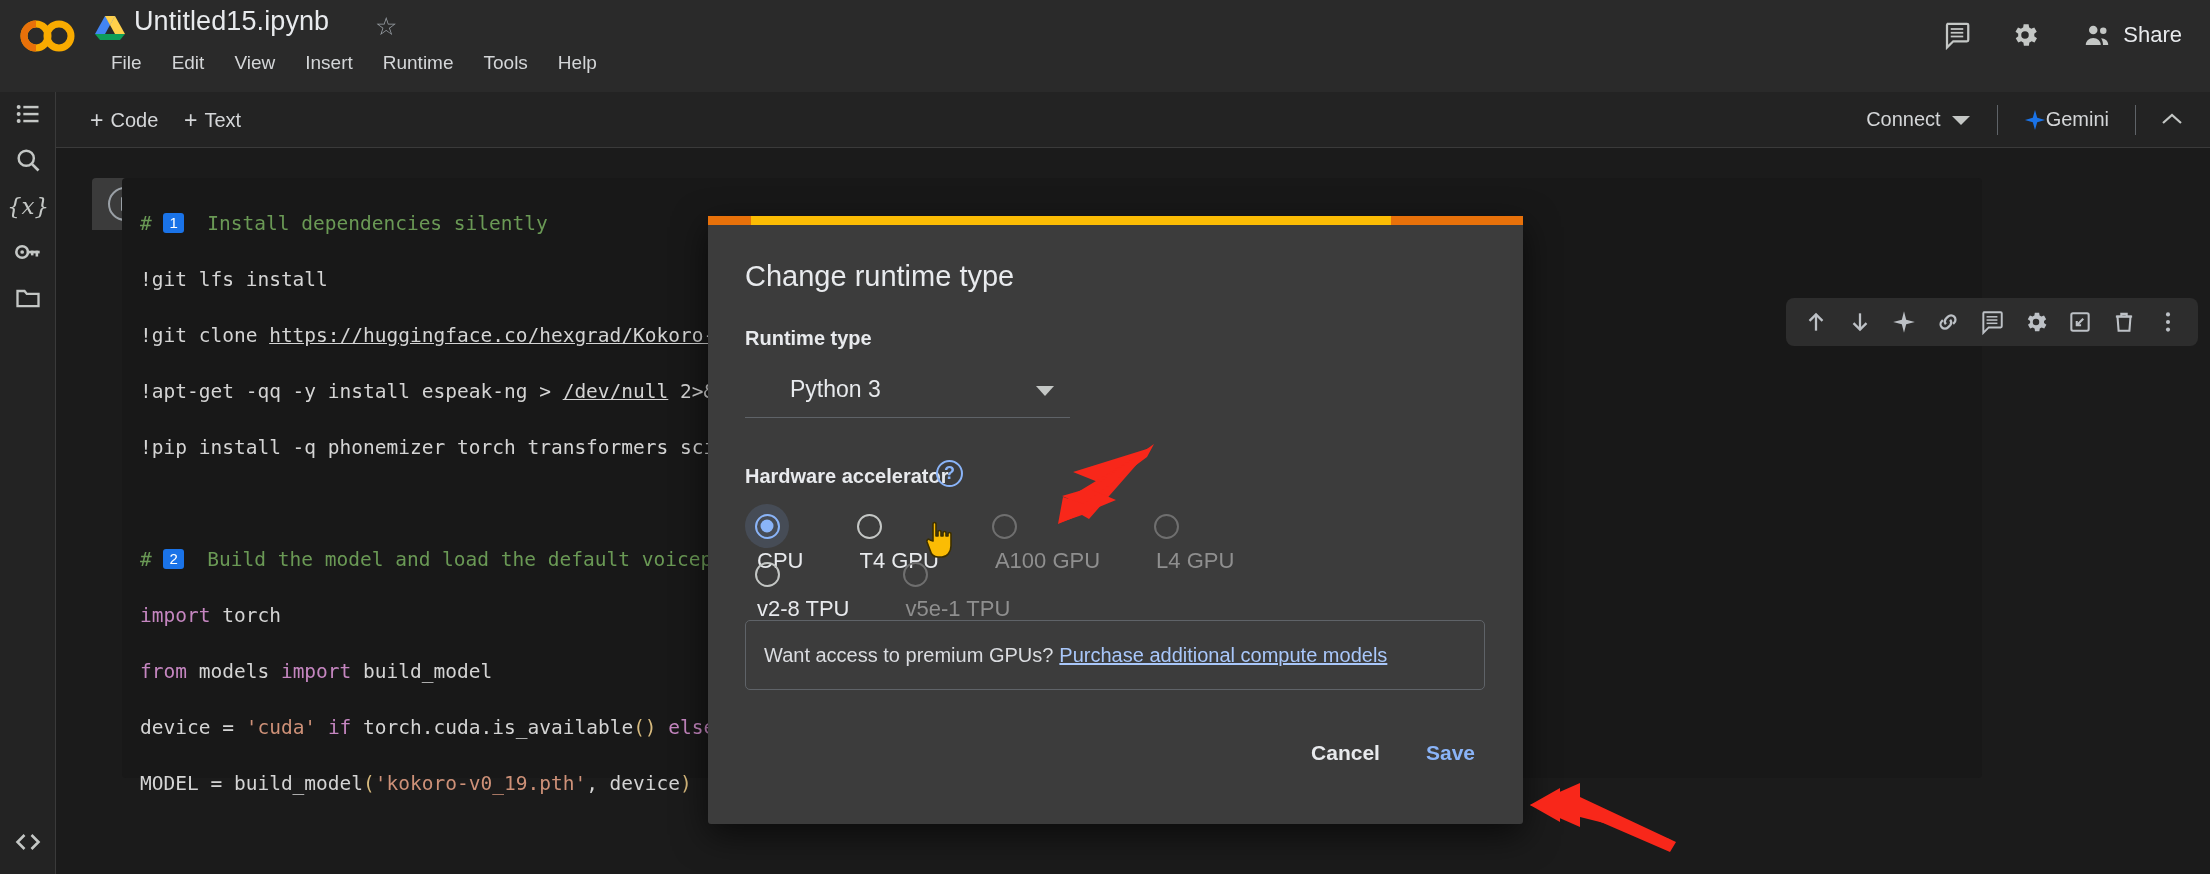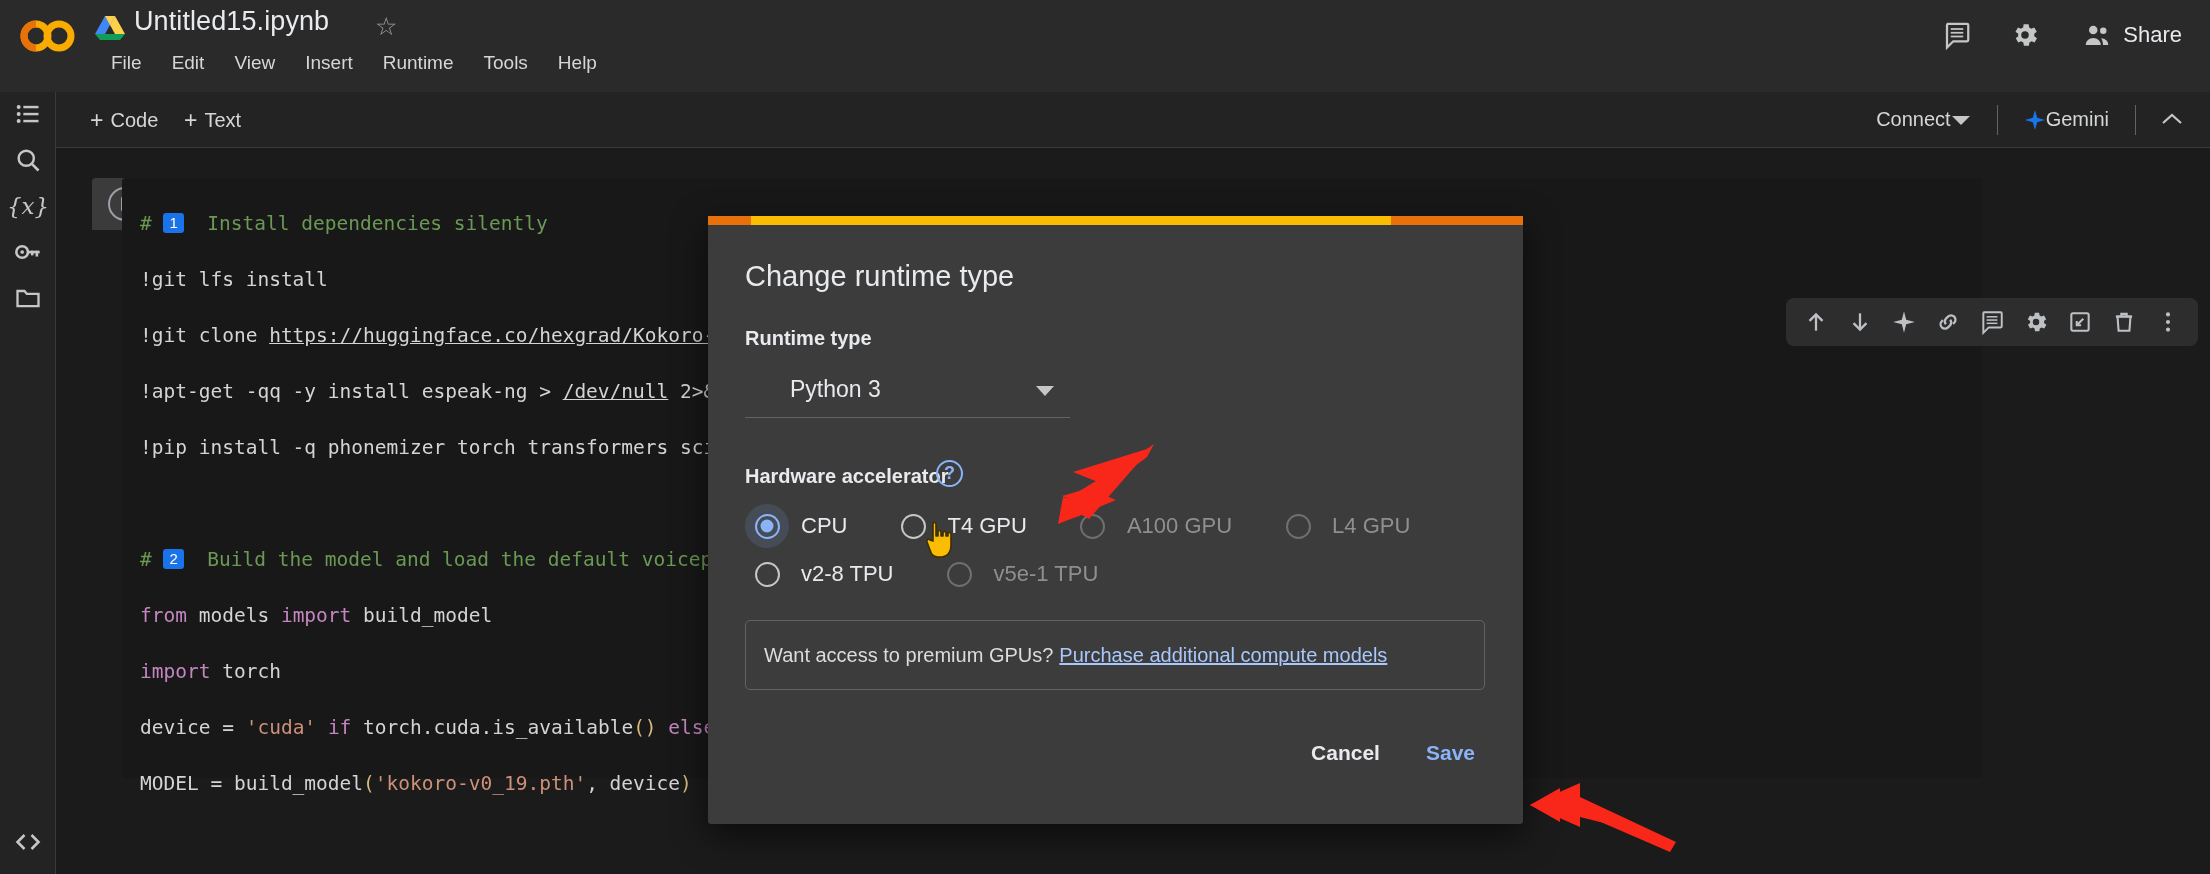--- a/index.html
+++ b/index.html
@@ -49,21 +49,21 @@
   }
   .addbtn {
     position: absolute; top: 14px; display: flex; align-items: center; gap: 7px;
     font-size: 20px; color: #d4d6d8; cursor: pointer; padding: 3px 8px; border-radius: 4px;
   }
   .addbtn .plus { font-size: 23px; color: #d4d6d8; line-height: 1; }
   #add-code { left: 82px; }
   #add-text { left: 176px; }
 
   .tb2-right { position: absolute; right: 16px; top: 10px; display: flex; align-items: center; gap: 0; }
-  .connect-wrap { display: flex; align-items: center; padding: 5px 12px; border-radius: 5px; cursor: pointer; }
+  .connect-wrap { display: flex; align-items: center; gap: 10px; padding: 5px 12px; border-radius: 5px; cursor: pointer; }
   .connect-label { font-size: 20px; color: #d4d6d8; }
   .vdiv { width: 1px; height: 30px; background: #5f6368; margin: 0 14px; }
   .gemini-wrap { display: flex; align-items: center; padding: 5px 12px; border-radius: 5px; cursor: pointer; }
   .gemini-label { font-size: 20px; color: #d4d6d8; }
   .caret-up { color: #d4d6d8; font-size: 20px; padding: 6px 10px; cursor: pointer; }
 
   
   .rail {
     position: absolute; left: 0; top: 92px; width: 56px; height: 782px;
     background: #232323; border-right: 1px solid #3a3a3a;
@@ -166,21 +166,21 @@
   .select .arrow {
     position: absolute; right: 16px; top: 24px;
     width: 0; height: 0; border-left: 9px solid transparent; border-right: 9px solid transparent;
     border-top: 10px solid #c4c7c5;
   }
 
   .radio-row { position: absolute; left: 37px; display: flex; align-items: center; }
   #row-gpu { top: 288px; }
   #row-tpu { top: 336px; }
 
-  .radio-opt { display: flex; align-items: center; cursor: pointer; }
+  .radio-opt { display: flex; cursor: pointer; flex-direction: column; }
   .radio-opt.disabled { cursor: default; }
   .rbox {
     width: 44px; height: 44px; border-radius: 50%;
     display: flex; align-items: center; justify-content: center; position: relative;
   }
   .rcircle {
     width: 25px; height: 25px; border-radius: 50%;
     border: 2px solid #c4c7c5; box-sizing: border-box;
   }
   .radio-opt.selected .rcircle { border-color: #8ab4f8; }
@@ -426,22 +426,22 @@
   </div>
 
   <div class="code">
 <div class="ln"><span class="c-com"># </span><span class="badge">1</span><span class="c-com">  </span><span class="c-com">Install dependencies silently</span></div>
 <div class="ln"><span class="c-plain">!git lfs install</span></div>
 <div class="ln"><span class="c-plain">!git clone </span><span class="c-url">https://huggingface.co/hexgrad/Kokoro-8</span></div>
 <div class="ln"><span class="c-plain">!apt-get -qq -y install espeak-ng &gt; </span><span class="c-link">/dev/null</span><span class="c-plain"> 2&gt;&amp;1</span></div>
 <div class="ln"><span class="c-plain">!pip install -q phonemizer torch transformers scip</span></div>
 <div class="ln">&nbsp;</div>
 <div class="ln"><span class="c-com"># </span><span class="badge">2</span><span class="c-com">  </span><span class="c-com">Build the model and load the default voicepa</span></div>
+<div class="ln"><span class="c-kw">import</span><span class="c-plain"> torch</span></div>
 <div class="ln"><span class="c-kw">from</span><span class="c-plain"> models </span><span class="c-kw">import</span><span class="c-plain"> build_model</span></div>
-<div class="ln"><span class="c-kw">import</span><span class="c-plain"> torch</span></div>
 <div class="ln"><span class="c-plain">device = </span><span class="c-str">'cuda'</span><span class="c-plain"> </span><span class="c-kw">if</span><span class="c-plain"> torch.cuda.is_available</span><span class="c-paren">()</span><span class="c-plain"> </span><span class="c-kw">else</span></div>
 <div class="ln"><span class="c-plain">MODEL = build_model</span><span class="c-paren">(</span><span class="c-str">'kokoro-v0_19.pth'</span><span class="c-plain">, device</span><span class="c-paren">)</span></div>
 
 
 
 
 
 
 
 

